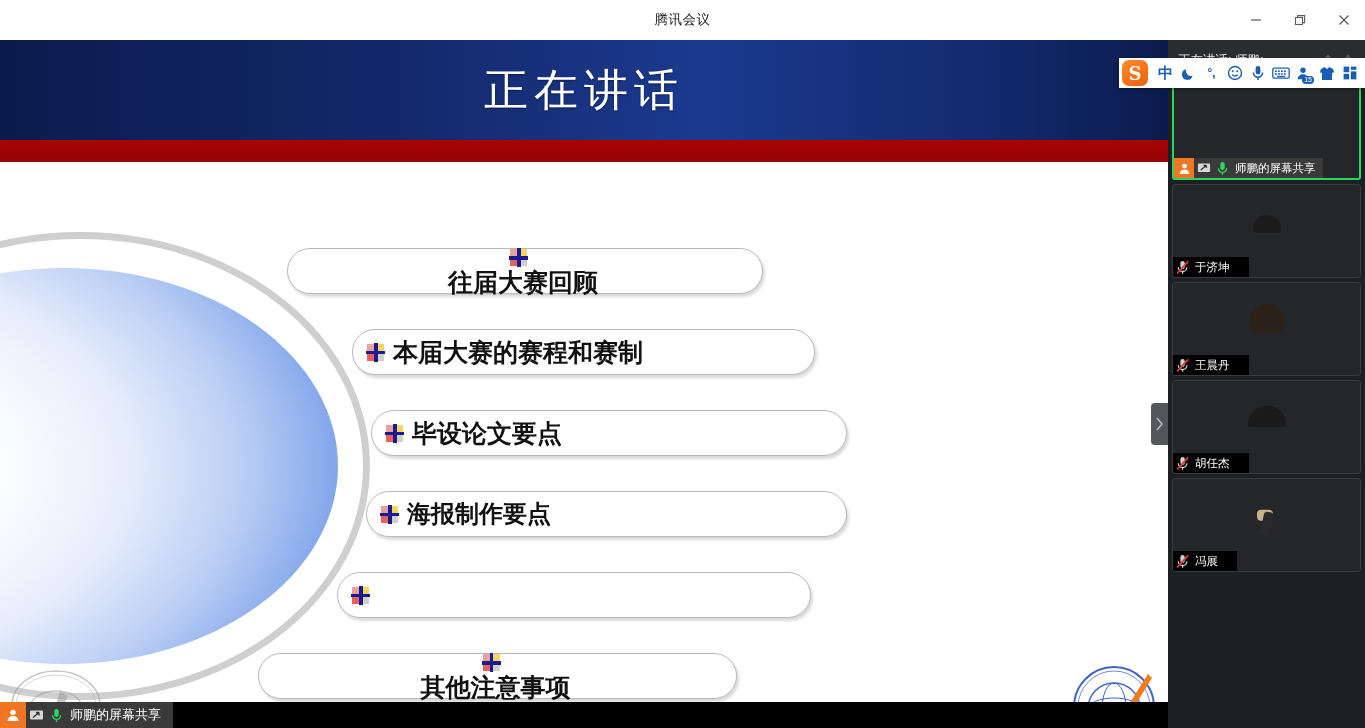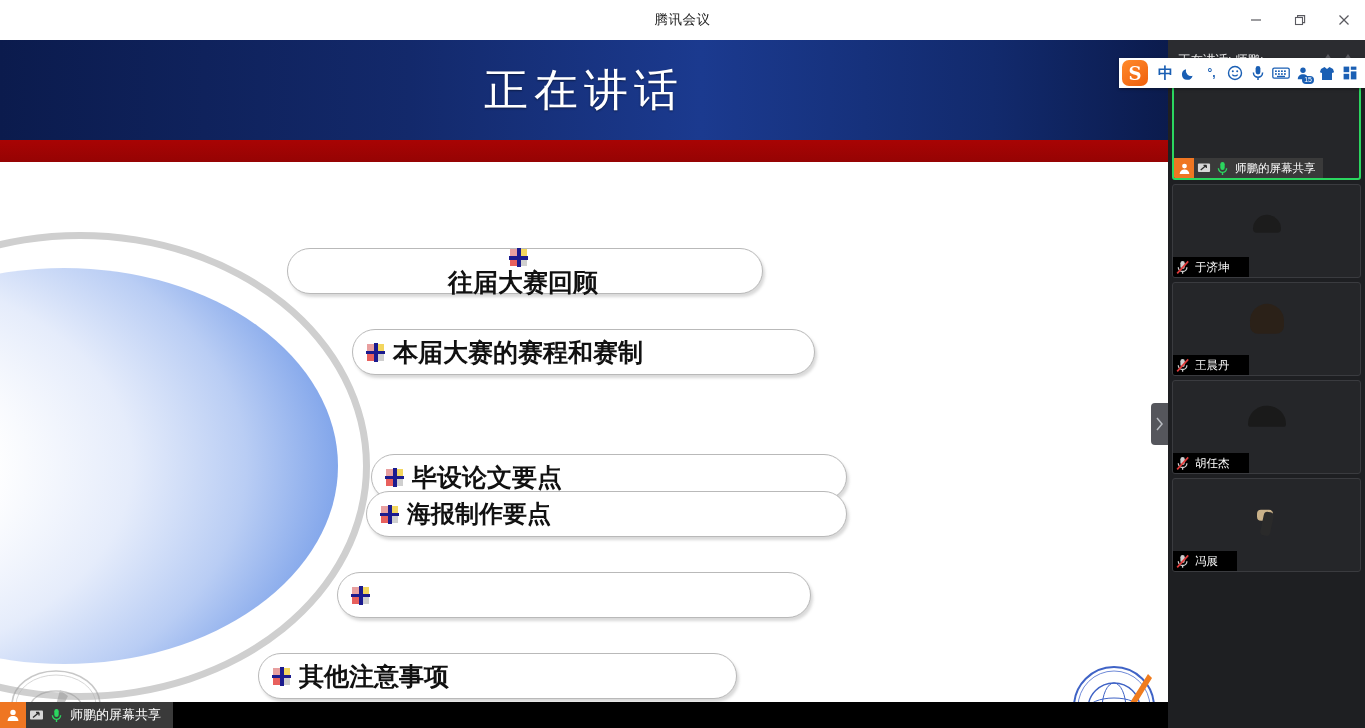--- a/index.html
+++ b/index.html
@@ -290,21 +290,21 @@
             <span class="pill-marker">
               <i class="q1"></i>
               <i class="q2"></i>
               <i class="q3"></i>
               <i class="q4"></i>
               <i class="cross-v"></i>
               <i class="cross-h"></i>
             </span>
             <span class="pill-text" style="font-size:25px">本届大赛的赛程和赛制</span>
           </div>
-          <div class="pill" style="left: 371px; top: 370px; width: 476px; margin-top: 44px;">
+          <div class="pill" style="left: 371px; top: 370px; width: 476px;">
             <span class="pill-marker">
               <i class="q1"></i>
               <i class="q2"></i>
               <i class="q3"></i>
               <i class="q4"></i>
               <i class="cross-v"></i>
               <i class="cross-h"></i>
             </span>
             <span class="pill-text" style="font-size:25px">毕设论文要点</span>
           </div>
@@ -322,21 +322,21 @@
           <div class="pill" style="left: 337px; top: 532px; width: 474px;">
             <span class="pill-marker">
               <i class="q1"></i>
               <i class="q2"></i>
               <i class="q3"></i>
               <i class="q4"></i>
               <i class="cross-v"></i>
               <i class="cross-h"></i>
             </span>
           </div>
-          <div class="pill" style="left: 258px; top: 613px; width: 479px;">
+          <div class="pill" style="left: 258px; top: 613px; width: 479px; flex-direction: column;">
             <span class="pill-marker">
               <i class="q1"></i>
               <i class="q2"></i>
               <i class="q3"></i>
               <i class="q4"></i>
               <i class="cross-v"></i>
               <i class="cross-h"></i>
             </span>
             <span class="pill-text" style="font-size:25px">其他注意事项</span>
           </div>

